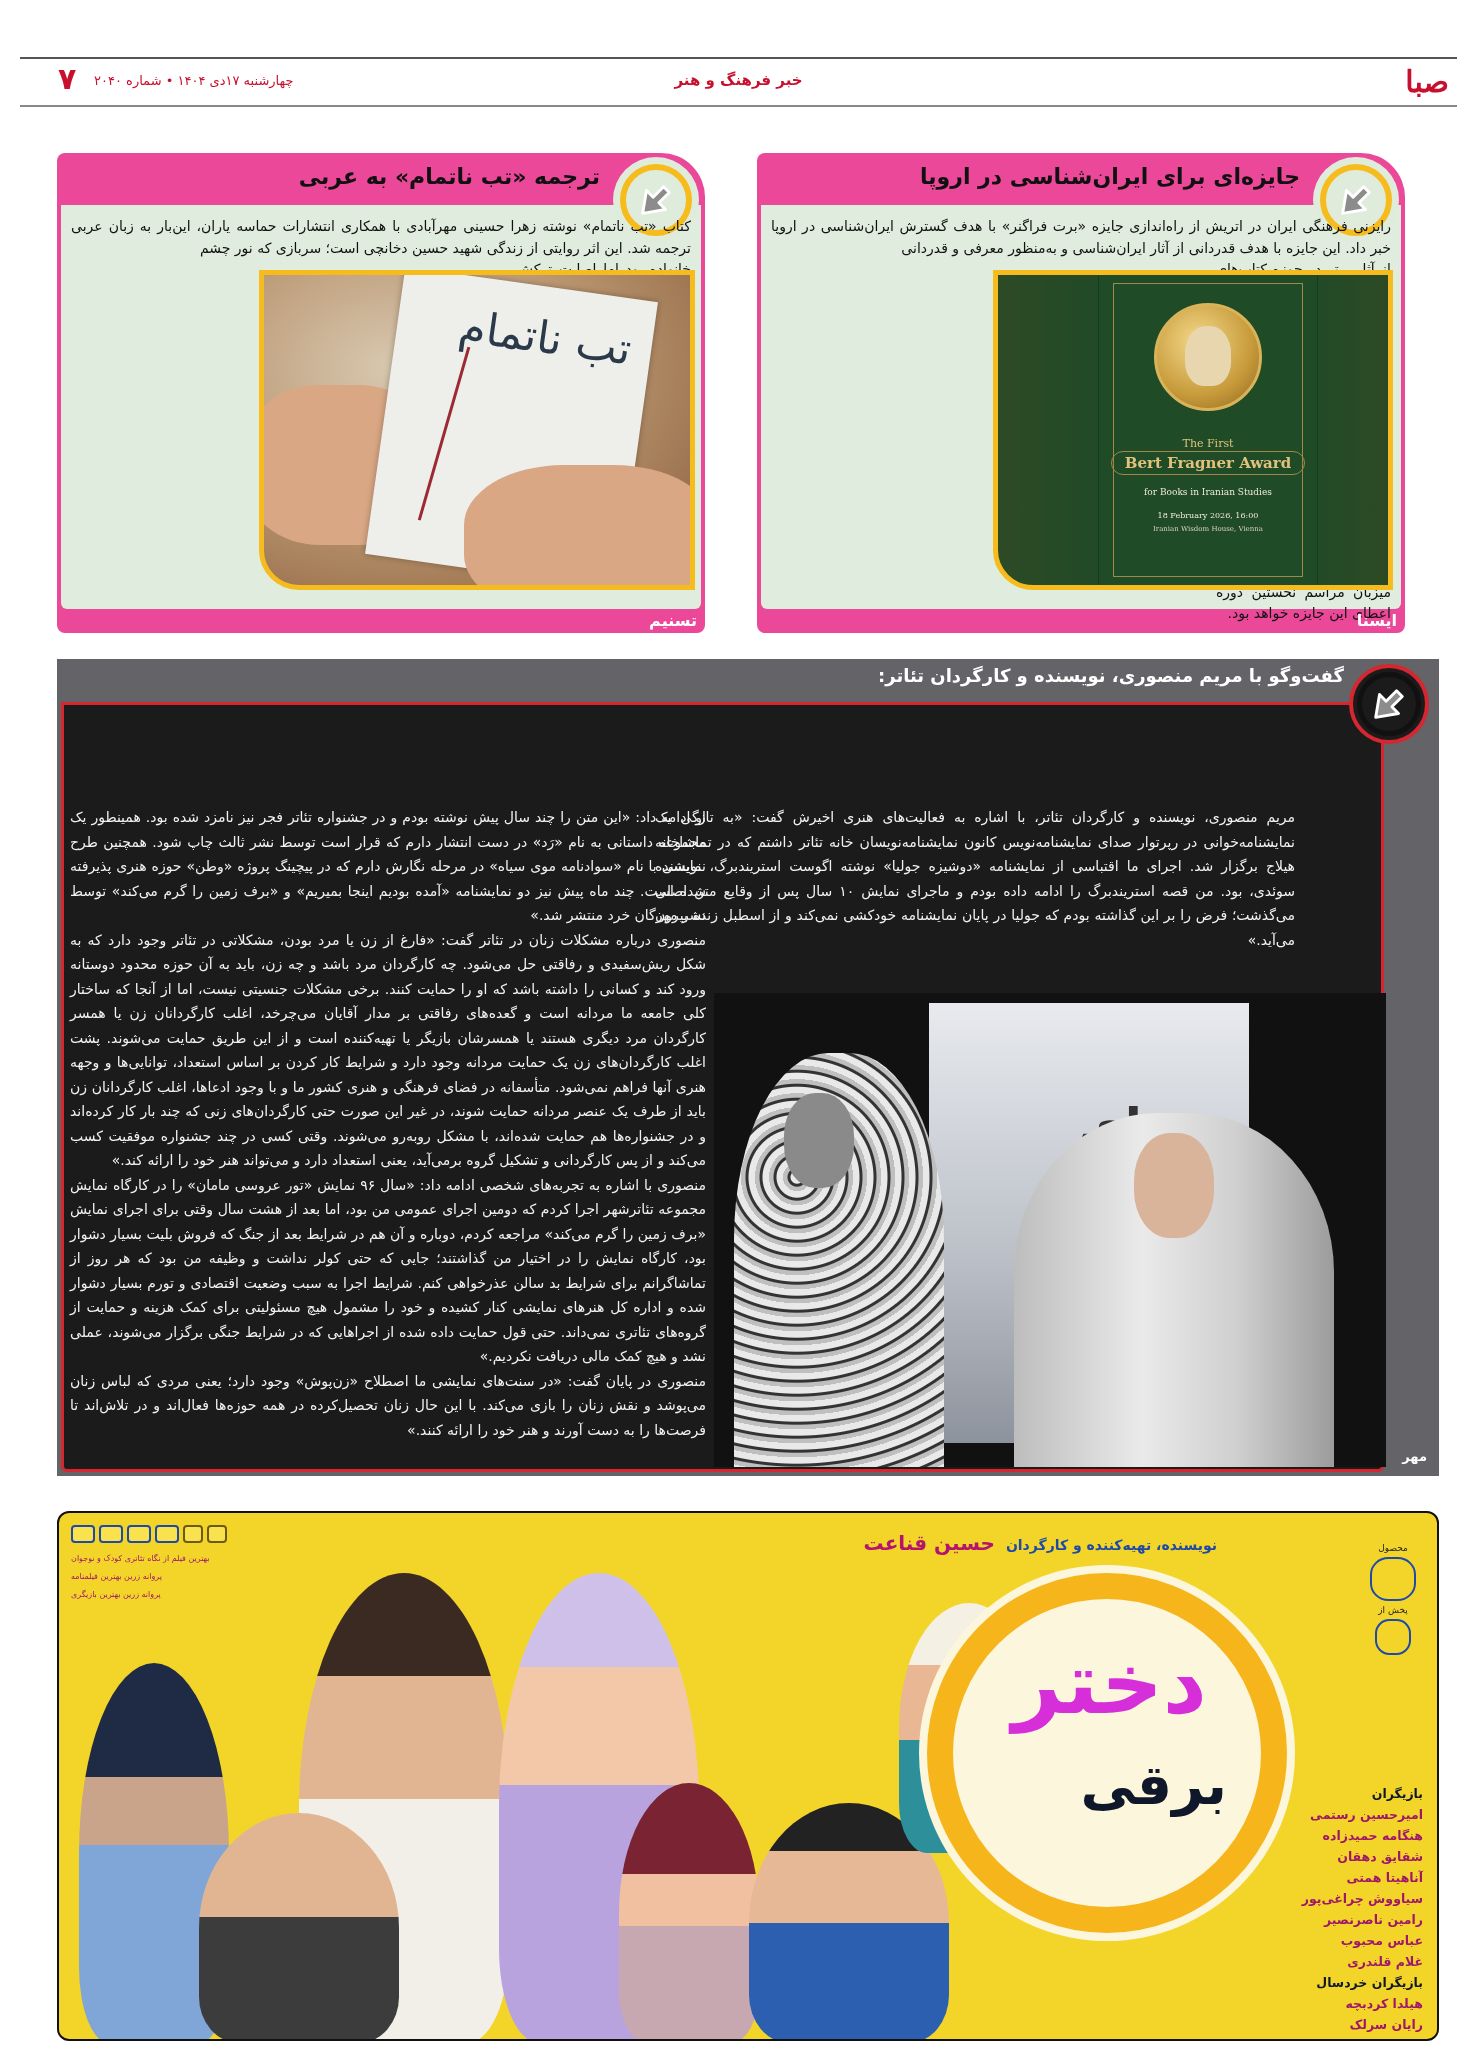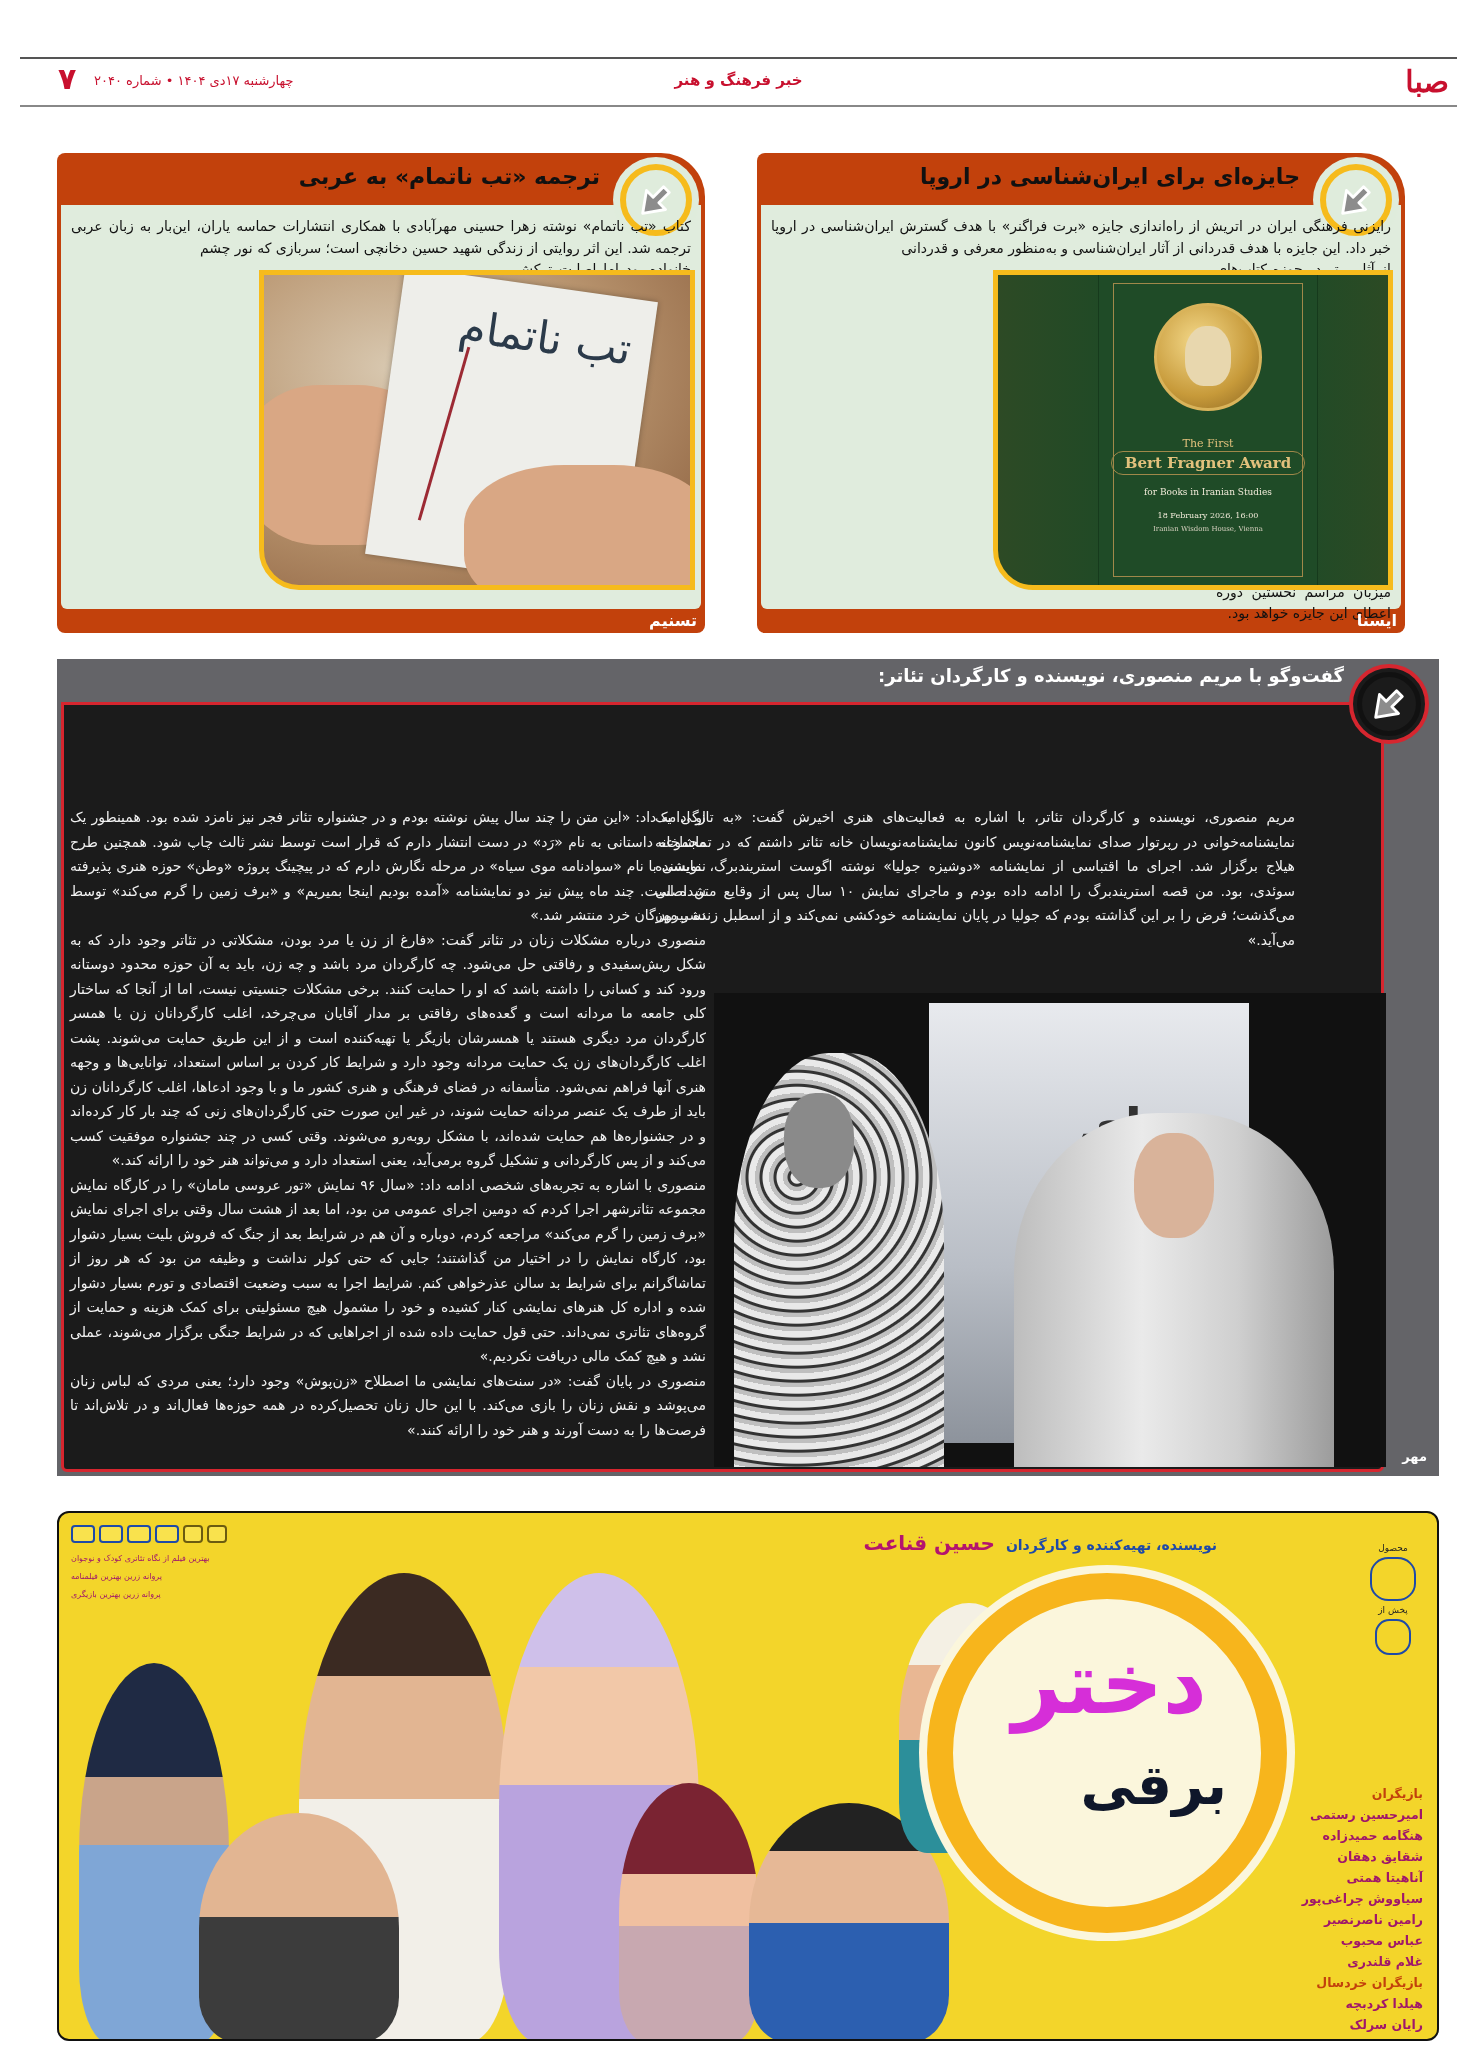--- a/index.html
+++ b/index.html
@@ -6,21 +6,21 @@
   body { width: 1477px; height: 2067px; background: #ffffff; font-family: "DejaVu Sans", sans-serif; position: relative; overflow: hidden; direction: rtl; }
 
   
   .masthead { position: absolute; left: 20px; top: 57px; width: 1437px; height: 50px; border-top: 2px solid #555; border-bottom: 2px solid #888; }
   .logo { position: absolute; right: 8px; top: 4px; font-family: "DejaVu Serif", serif; font-weight: bold; font-size: 30px; color: #c8102e; line-height: 38px; letter-spacing: -2px; }
   .section-name { position: absolute; left: 0; right: 0; top: 12px; text-align: center; font-weight: bold; font-size: 15px; color: #c8102e; }
   .issue-info { position: absolute; left: 74px; top: 14px; font-size: 13px; color: #c8102e; direction: rtl; }
   .page-num { position: absolute; left: 38px; top: 2px; font-size: 30px; font-weight: bold; color: #c8102e; }
 
   
-  .gbox { position: absolute; top: 153px; width: 648px; height: 480px; background: #c2410c; border-radius: 8px 44px 8px 8px; }
+  .gbox { position: absolute; top: 153px; width: 648px; height: 480px; background: #ec4899; border-radius: 8px 44px 8px 8px; }
   .gbox-right { left: 757px; }
   .gbox-left { left: 57px; }
   .gbox-title { position: absolute; right: 105px; top: 11px; font-size: 22px; font-weight: bold; color: #111; }
   .gbox-panel { position: absolute; left: 4px; right: 4px; top: 52px; bottom: 24px; background: #e0ecdd; border-radius: 0 0 6px 6px; }
   .gbox-badge { position: absolute; right: 6px; top: 4px; width: 86px; height: 86px; border-radius: 50%; background: #dfecdc; display: flex; align-items: center; justify-content: center; }
   .gbox-badge .ring { width: 72px; height: 72px; border-radius: 50%; border: 6px solid #f6bb1c; display: flex; align-items: center; justify-content: center; }
   .arrow-glyph { width: 38px; height: 38px; }
   .gbox-lead { position: absolute; right: 14px; left: 14px; top: 62px; font-size: 14px; line-height: 22px; color: #111; text-align: justify; }
   .gbox-col { position: absolute; top: 106px; font-size: 14px; line-height: 21.5px; color: #111; text-align: justify; }
   .gbox-right .gbox-col { right: 14px; width: 175px; }
@@ -75,21 +75,21 @@
   
   .ad { position: absolute; left: 57px; top: 1511px; width: 1382px; height: 530px; background: #f3d52a; border: 2px solid #111; border-radius: 12px; overflow: hidden; }
   .ad-credit { position: absolute; right: 220px; top: 18px; font-size: 14px; font-weight: bold; color: #1e4aa8; white-space: nowrap; }
   .ad-credit .director { color: #b4146e; font-size: 20px; margin-right: 6px; }
   .ad-producer { position: absolute; right: 14px; top: 30px; width: 60px; text-align: center; font-size: 9px; color: #222; }
   .ad-logo-blob { width: 46px; height: 44px; margin: 4px auto; border: 2px solid #1e4aa8; border-radius: 40%; }
   .ad-circle { position: absolute; right: 150px; top: 60px; width: 360px; height: 360px; border-radius: 50%; background: #fbf6dc; border: 26px solid #f7b51c; box-shadow: 0 0 0 8px #fbf6dc; }
   .ad-title-1 { position: absolute; right: 230px; top: 120px; font-size: 86px; font-weight: bold; color: #d62ed8; font-family: "DejaVu Sans", sans-serif; }
   .ad-title-2 { position: absolute; right: 210px; top: 240px; font-size: 55px; font-weight: bold; color: #0f172a; font-family: "DejaVu Sans", sans-serif; }
   .ad-cast { position: absolute; right: 14px; top: 270px; width: 150px; text-align: right; font-size: 12.5px; font-weight: bold; line-height: 21px; }
-  .ad-cast .head { color: #c2410c; }
+  .ad-cast .head { color: #0f172a; }
   .ad-cast .name { color: #a0176a; }
   .ad-awards { position: absolute; left: 12px; top: 12px; width: 180px; text-align: left; }
   .laurel { display: inline-block; width: 24px; height: 18px; margin-right: 4px; border: 2px solid #1e4aa8; border-radius: 4px; background: #f9e24d; }
   .laurel.sm { border-color: #6b5b10; width: 20px; }
   .ad-award-text { font-size: 8px; line-height: 12px; color: #a0176a; text-align: left; direction: rtl; margin-top: 6px; }
   .ad-figure { position: absolute; border-radius: 50% 50% 20% 20%; }
 </style>
 </head>
 <body>
 

